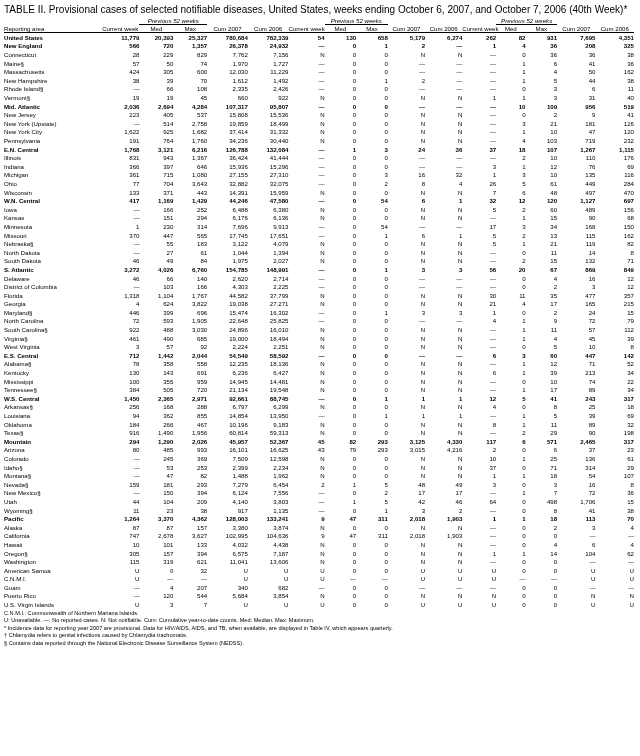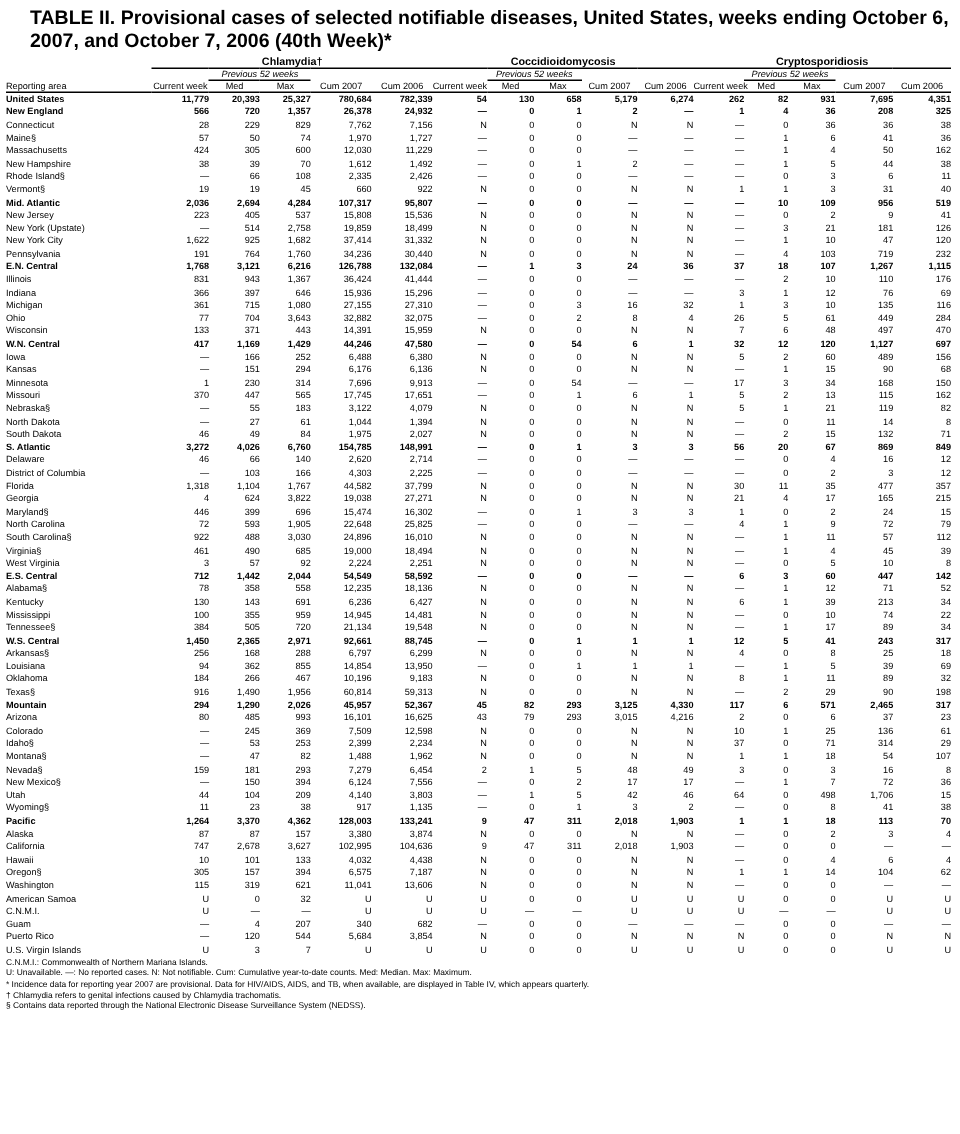--- a/index.html
+++ b/index.html
@@ -1,18 +1,18 @@
 <!DOCTYPE html>
 <html><head>
 <meta charset="utf-8">
 <style>
   html,body{margin:0;padding:0;background:#fff;}
   body{width:640px;font-family:"Liberation Sans",sans-serif;color:#000;}
   .page{width:640px;box-sizing:border-box;padding:4px 6px 4px 4px;}
-  .title{font-size:13px;font-weight:bold;line-height:1.18;margin:0 0 1px 16px;}
+  .title{font-size:10px;font-weight:normal;line-height:1.18;margin:0 0 1px 0;}
   table.main{border-collapse:collapse;width:630px;table-layout:fixed;font-size:6.1px;}
   table.main td,table.main th{padding:0;margin:0;vertical-align:bottom;white-space:nowrap;}
   .grp{font-weight:bold;font-size:7.2px;text-align:center;border-bottom:0.6px solid #000;}
   .sub{font-style:italic;font-size:6.1px;text-align:center;}
   .subline{border-bottom:0.5px solid #000;}
   .hd{font-size:6.1px;text-align:center;font-weight:normal;}
   .hdl{font-size:6.1px;text-align:left;font-weight:normal;}
   .ruleTop td{border-top:0.8px solid #000;}
   .num{text-align:right;padding-right:2px;}
   .area{text-align:left;padding-left:1px;}
@@ -41,26 +41,20 @@
         <col style="width:28px">
         <col style="width:33px">
         <col style="width:33px">
       <col style="width:30px">
         <col style="width:26px">
         <col style="width:28px">
         <col style="width:34px">
         <col style="width:34px">
     </colgroup>
     <thead>
-      <tr>
-        <td></td>
-        <td class="grp" colspan="5">Chlamydia†</td>
-        <td class="grp" colspan="5">Coccidioidomycosis</td>
-        <td class="grp" colspan="5">Cryptosporidiosis</td>
-      </tr>
       <tr>
         <td></td>
         <td></td>
           <td class="sub subline" colspan="2">Previous 52 weeks</td>
           <td></td>
           <td></td>
         <td></td>
           <td class="sub subline" colspan="2">Previous 52 weeks</td>
           <td></td>
           <td></td>

